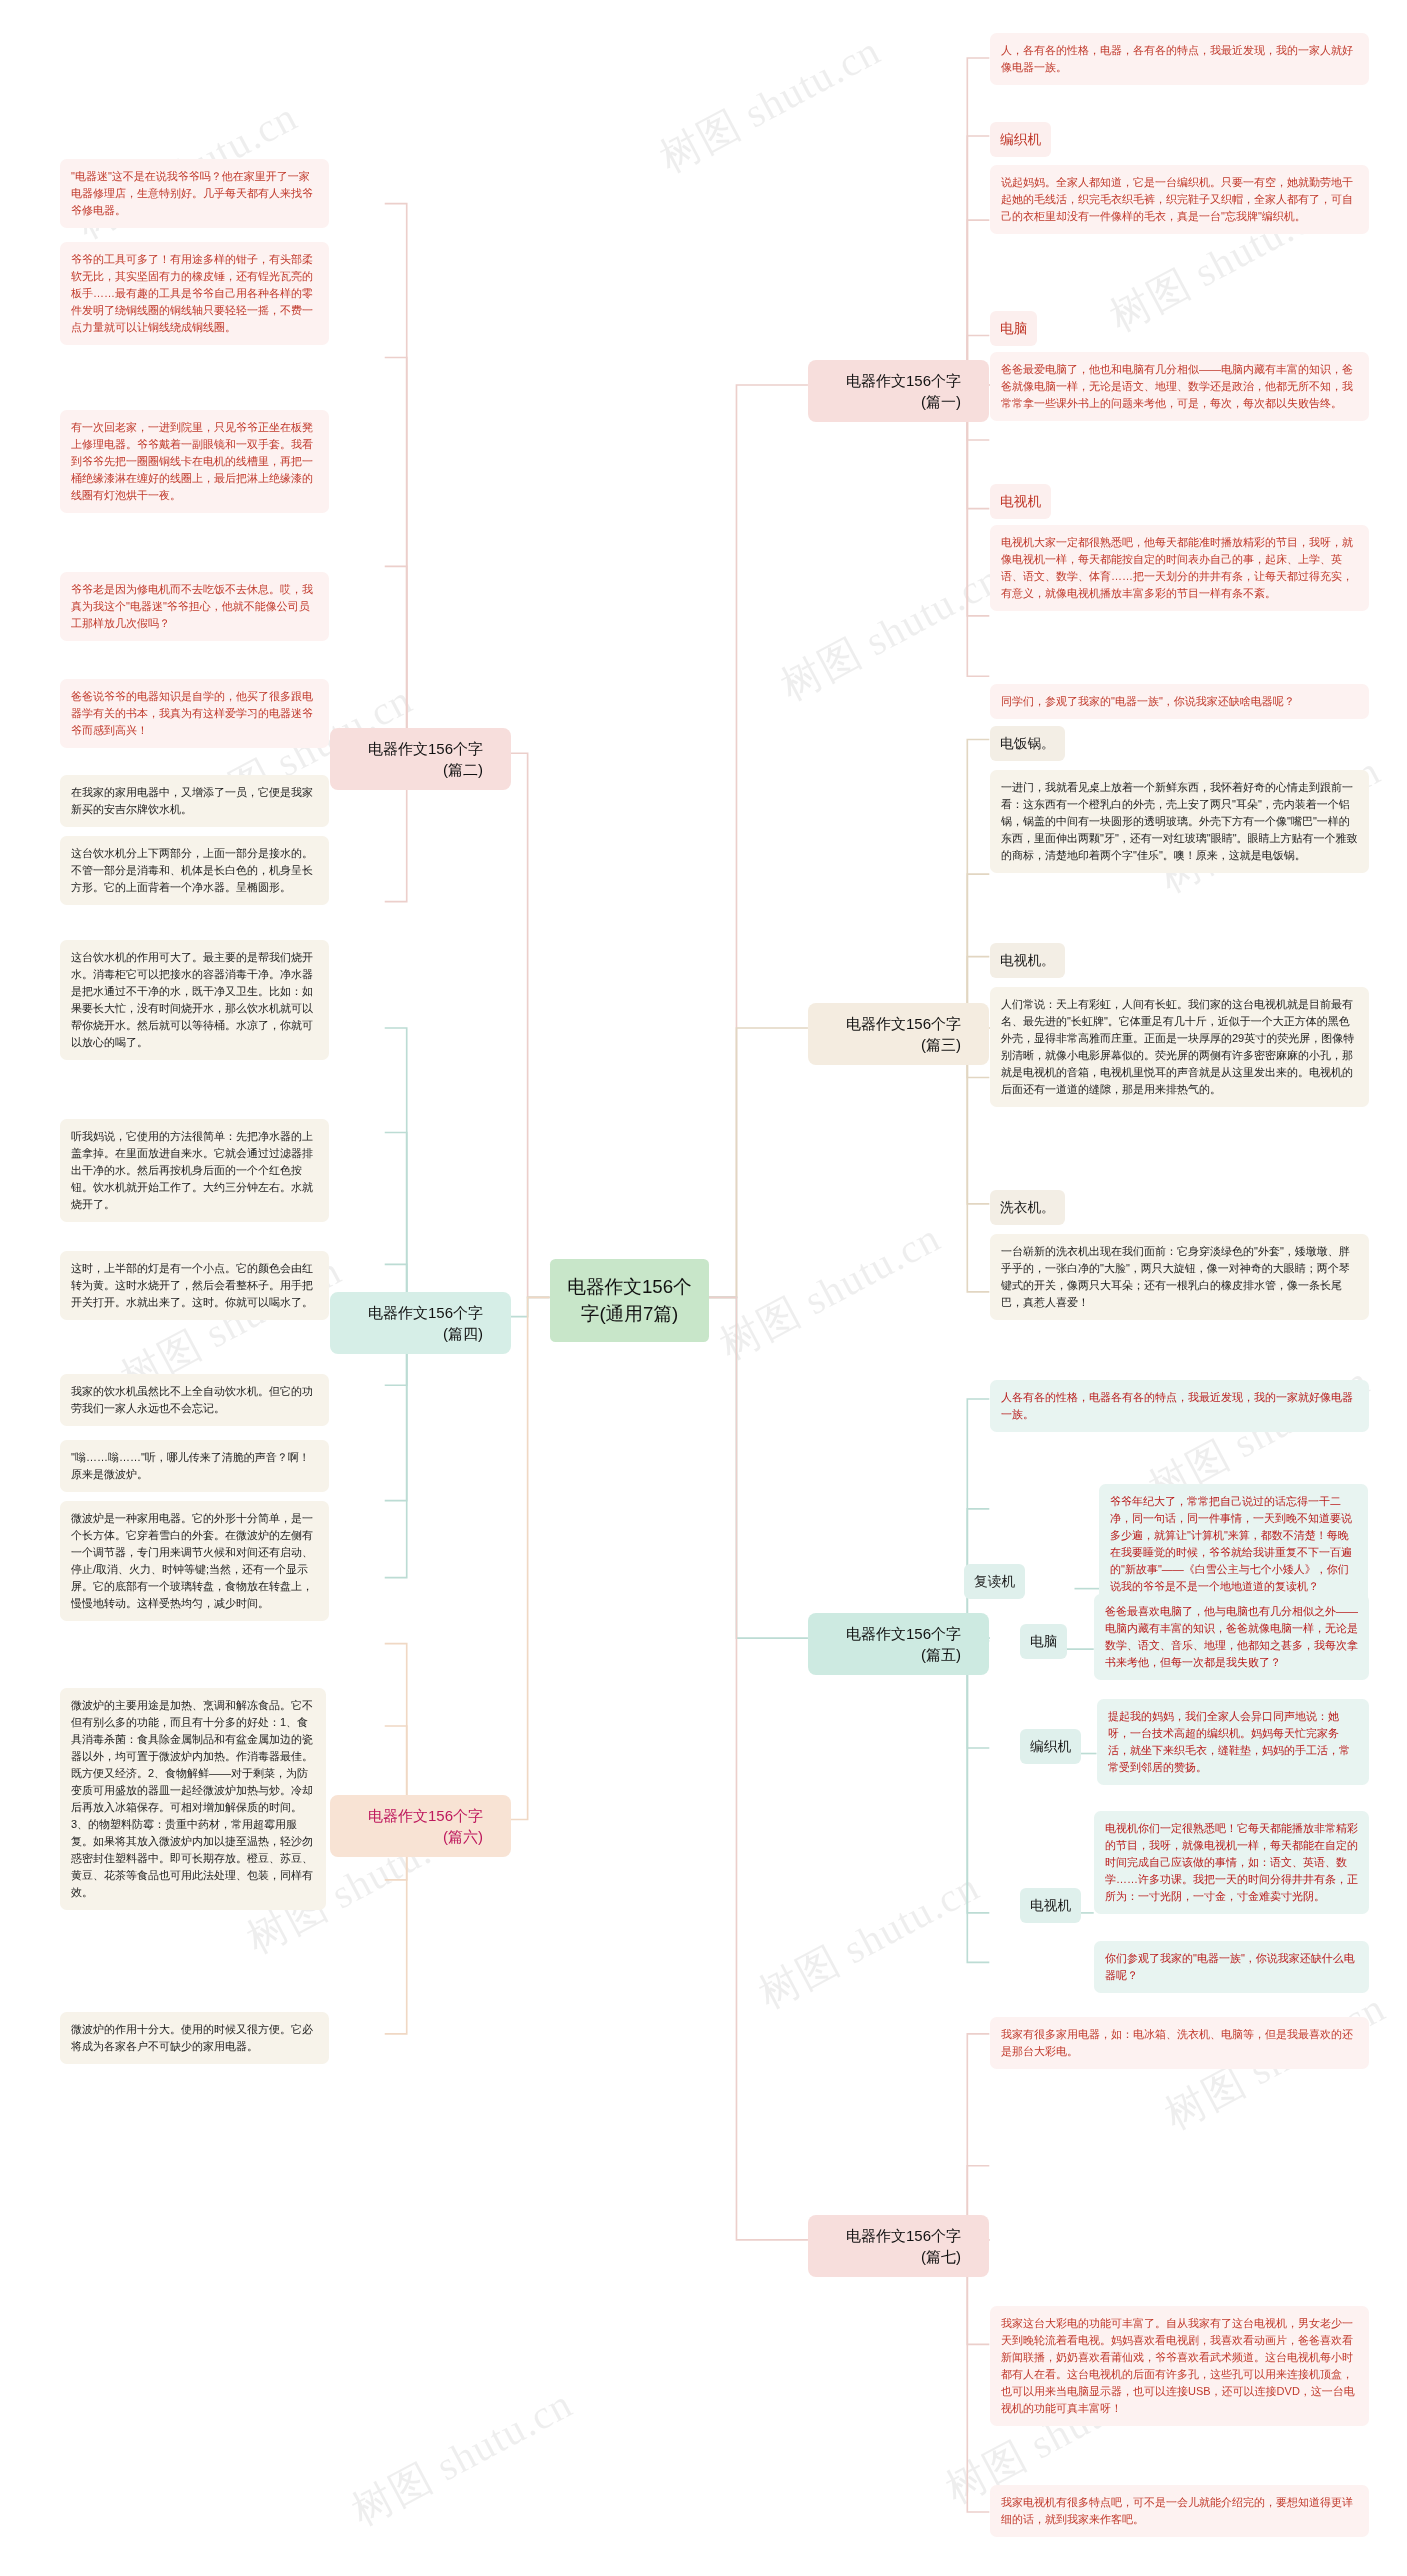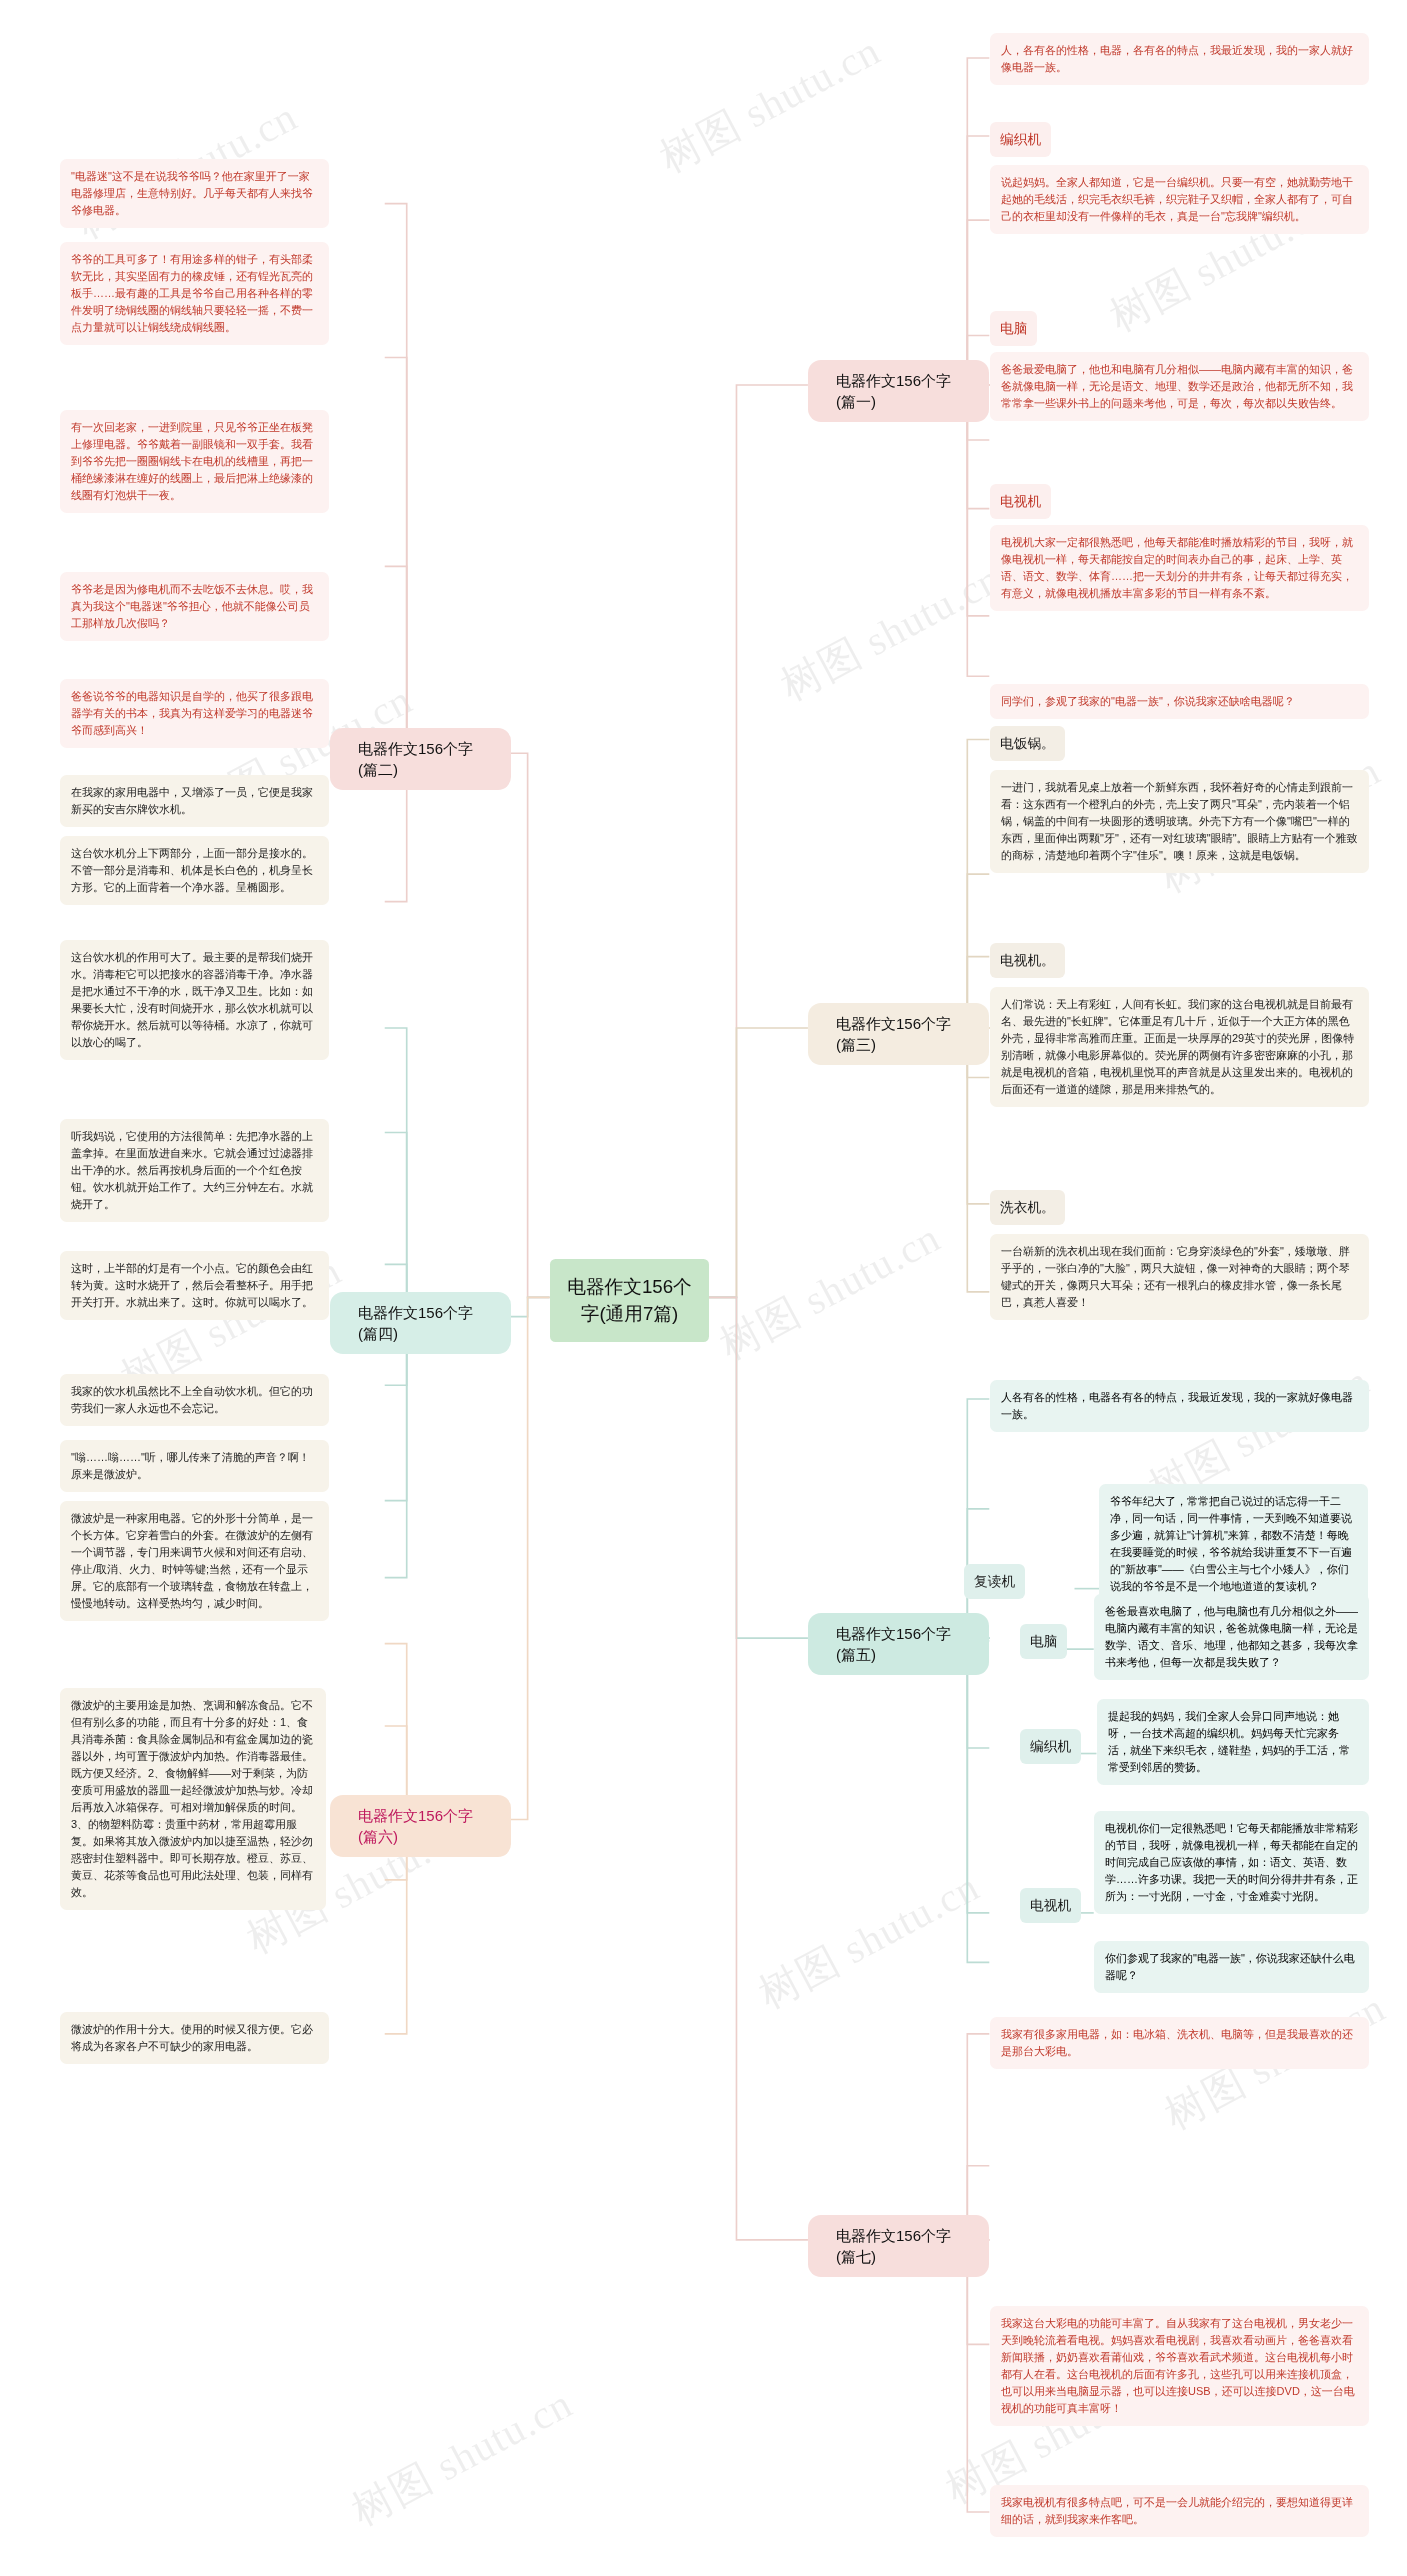--- a/index.html
+++ b/index.html
@@ -45,42 +45,42 @@
     font-size: 18.7px;
     text-align:center;
     border-radius:5.5px;
     padding: 14.3px 13px;
     line-height:1.45;
   }
 
   
   .branch {
     font-size: 15px;
-    border-radius: 13px;
+    border-radius: 8px;
     padding: 10px 28px;
-    text-align:left;
+    text-align:right;
     line-height:1.4;
   }
   .branch.pink   { background:#f7dedc; color:#111; }
   .branch.mint   { background:#cdeae1; color:#111; }
   .branch.mintlt { background:#d6eee7; color:#111; }
   .branch.cream  { background:#f4ece0; color:#111; }
   .branch.peach  { background:#f8e3d4; color:#be185d; }
 
   
   .sub { font-size:13.7px; border-radius:6px; padding:7.1px 10px; }
   .sub.red   { background:#fcefee; color:#c0392b; }
   .sub.dark  { background:#f3eee5; color:#1b1b1b; }
   .sub.teal  { background:#dff0ec; color:#1b1b1b; }
 
   
   .leaf { font-size:11px; border-radius:6.6px; padding:8.8px 11px; }
   .leaf.red  { background:#fdf2f1; color:#c0392b; }
   .leaf.dark { background:#f7f3ea; color:#1b1b1b; }
-  .leaf.teal { background:#e8f4f1; color:#000000; }
+  .leaf.teal { background:#e8f4f1; color:#b91c1c; }
 </style>
 </head>
 <body>
 
 <div class="wm-layer">
   <div class="wm" style="left:66px;  top:143px;">树图 shutu.cn</div>
   <div class="wm" style="left:649px; top:77px;">树图 shutu.cn</div>
   <div class="wm" style="left:1099px; top:236px;">树图 shutu.cn</div>
   <div class="wm" style="left:181px;  top:726px;">树图 shutu.cn</div>
   <div class="wm" style="left:770px; top:605px;">树图 shutu.cn</div>

